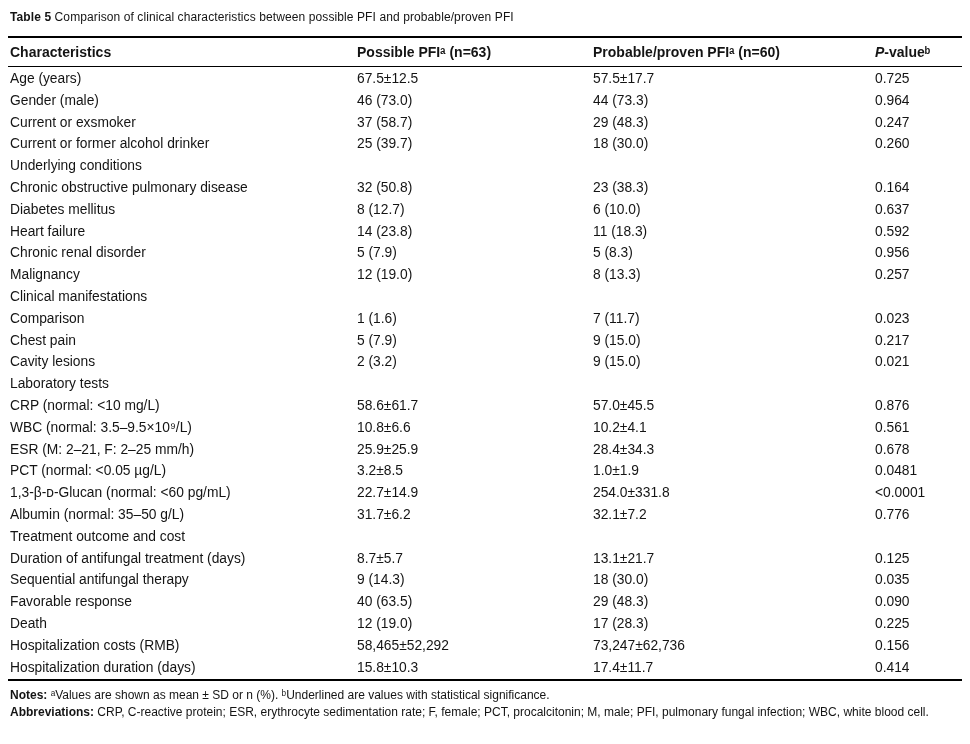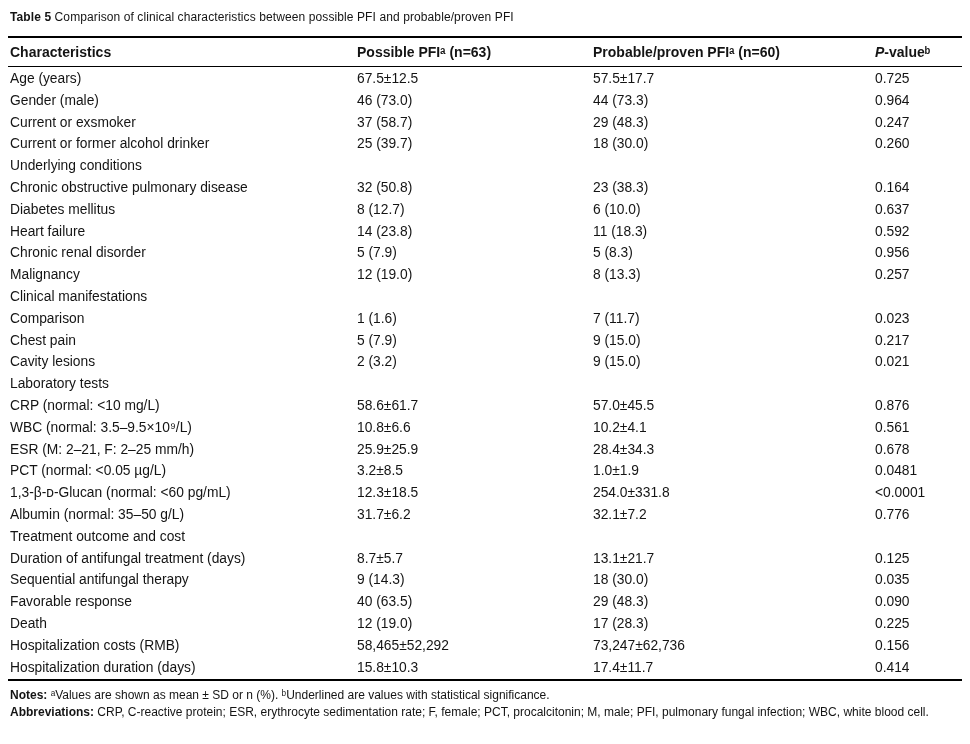--- a/index.html
+++ b/index.html
@@ -179,21 +179,21 @@
           <div class="td">0.678</div>
         </div>
         <div class="tr">
           <div class="td">PCT (normal: &lt;0.05 µg/L)</div>
           <div class="td">3.2±8.5</div>
           <div class="td">1.0±1.9</div>
           <div class="td"><span class="u">0.0481</span></div>
         </div>
         <div class="tr">
           <div class="td">1,3-β-ᴅ-Glucan (normal: &lt;60 pg/mL)</div>
-          <div class="td">12.3±18.5</div>
+          <div class="td">22.7±14.9</div>
           <div class="td">254.0±331.8</div>
           <div class="td">&lt;<span class="u">0.0001</span></div>
         </div>
         <div class="tr">
           <div class="td">Albumin (normal: 35–50 g/L)</div>
           <div class="td">31.7±6.2</div>
           <div class="td">32.1±7.2</div>
           <div class="td">0.776</div>
         </div>
         <div class="tr">

